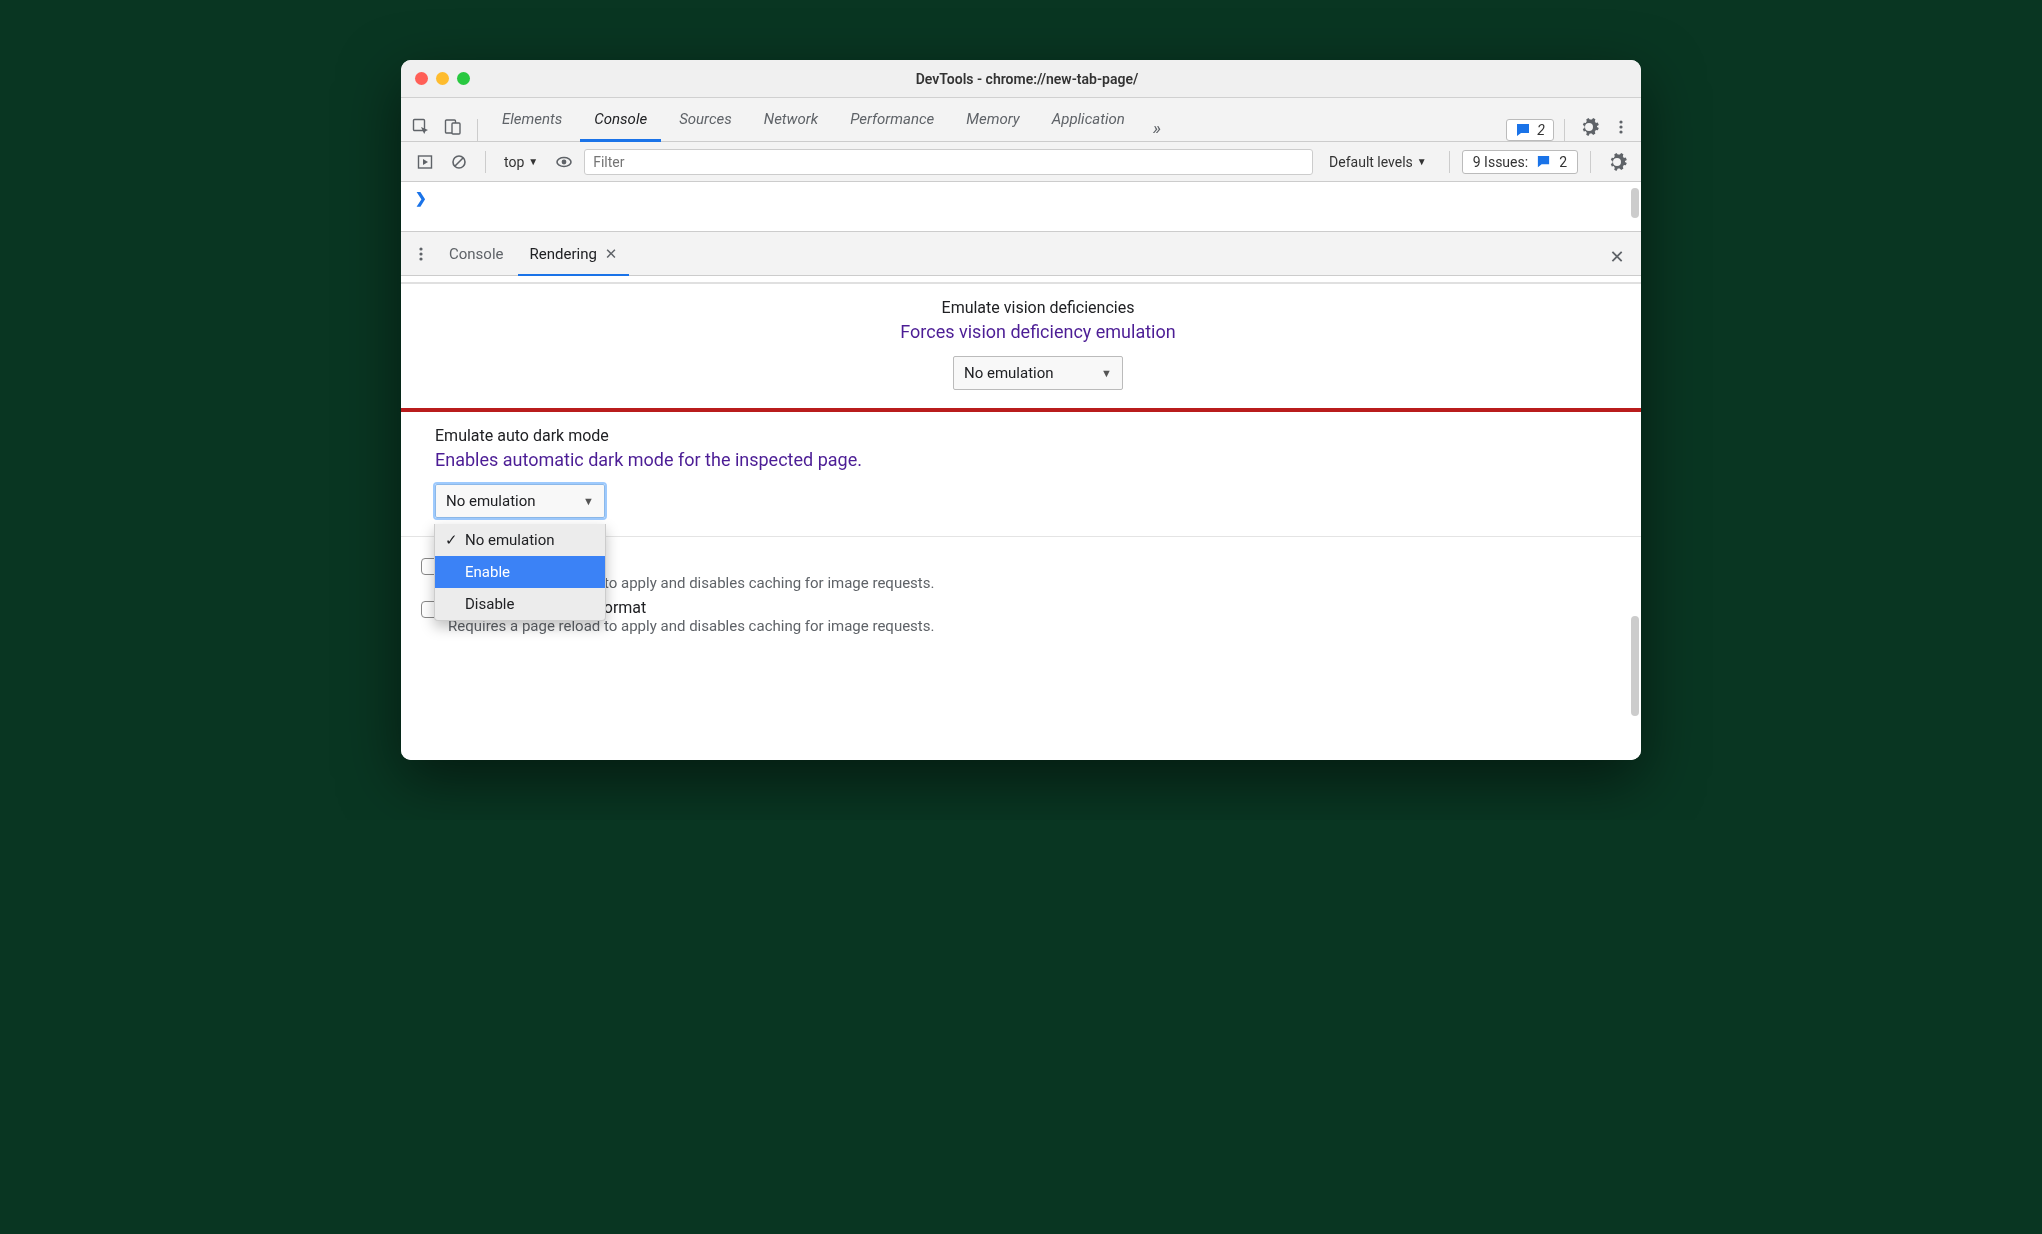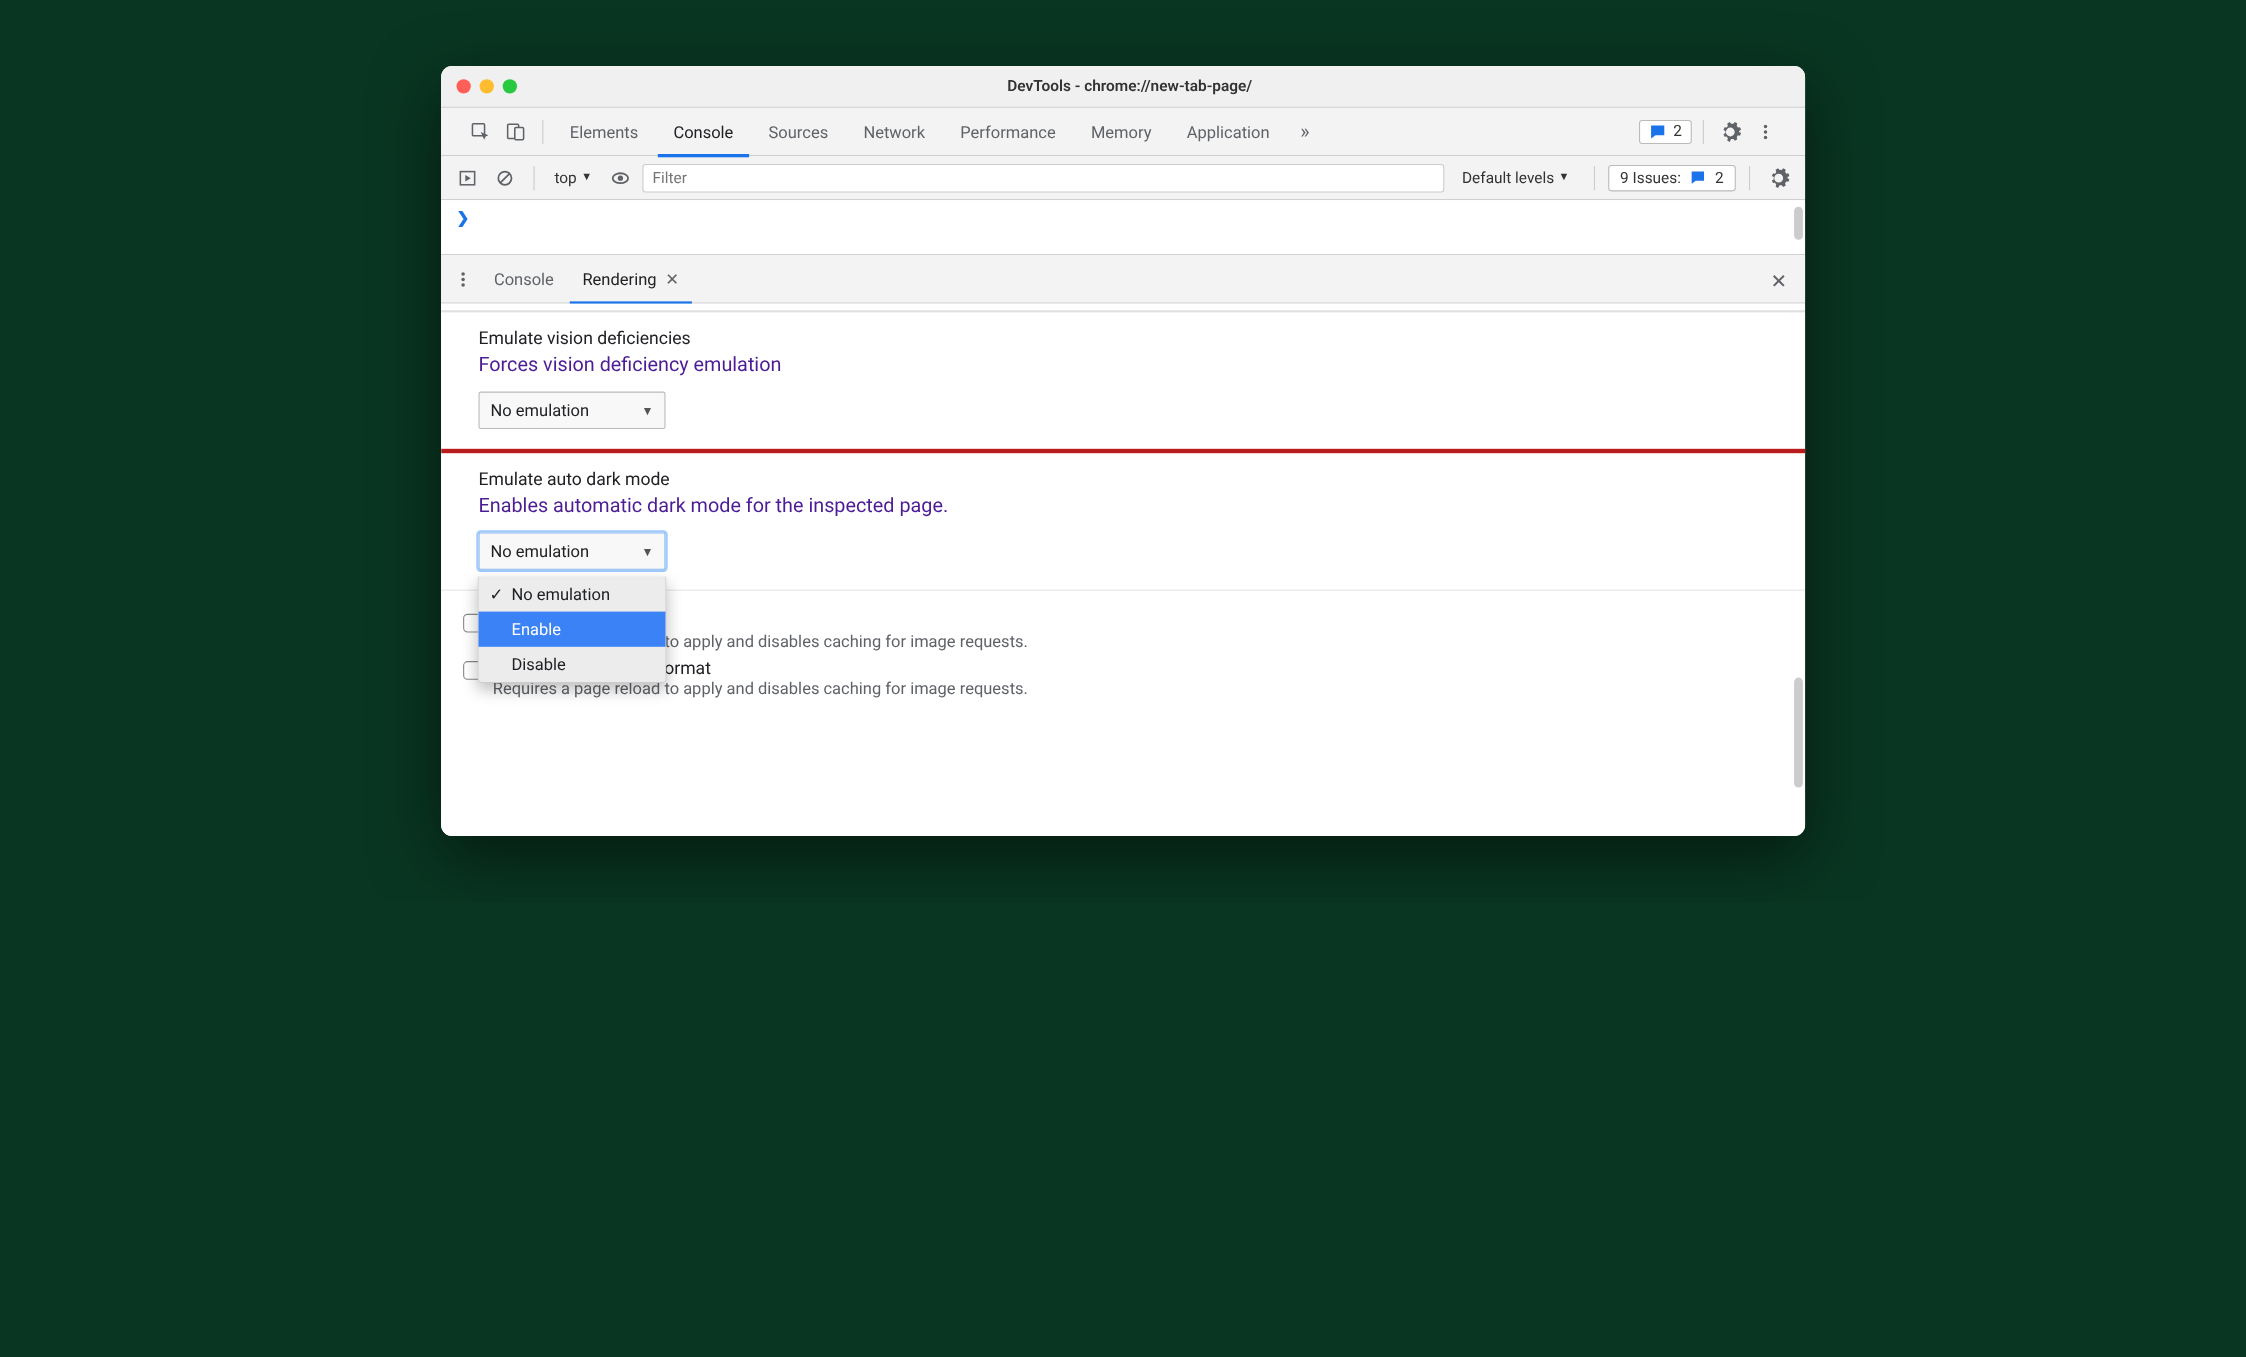--- a/index.html
+++ b/index.html
@@ -28,21 +28,21 @@
   .traffic { display: flex; gap: 8px; margin-left: 14px; }
   .traffic-dot { width: 13px; height: 13px; border-radius: 50%; }
   .red { background:#ff5f57; } .yellow{ background:#febc2e; } .green{ background:#28c840; }
   .titlebar-title {
     position: absolute; left:12px; right:0; text-align:center;
     font-size: 14px; font-weight:600; color:#333; pointer-events:none;
   }
   
   .tabrow {
     height: 44px; background:#f3f3f3; border-bottom:1px solid #ccc;
-    display:flex; align-items:center; padding: 0 22px; gap:4px;
+    display:flex; align-items:flex-end; padding: 0 6px; gap:4px;font-style:italic;
   }
   .icon-btn {
     width:28px; height:28px; display:flex; align-items:center; justify-content:center;
     color:#5f6368; cursor:pointer; border-radius:3px;
   }
   .vsep { width:1px; height:22px; background:#ccc; margin:0 6px; }
   .tab {
     padding: 0 14px; height:44px; display:flex; align-items:center;
     color:#5f6368; font-size:15px; cursor:pointer; position:relative;
   }
@@ -91,21 +91,21 @@
   .drawer-tab.active { color:#202124; }
   .drawer-tab.active::after{
     content:""; position:absolute; bottom:-1px; left:0; right:0; height:3px; background:#1a73e8;
   }
   .drawer-close { position:absolute; right:10px; top:10px; }
   
   .panel {
     flex:1; overflow-y:auto; background:#fff; padding-top:6px; position:relative;
   }
   .section { padding: 14px 0 18px 34px; border-top:4px solid #b91c1c; }
-  .section:first-child { border-top:2px solid #e0e0e0; }
+  .section:first-child { border-top:2px solid #e0e0e0;text-align:center; }
   .sec-title { font-size:16px; color:#202124; margin-bottom:4px; }
   .sec-desc  { font-size:18px; color:#4c1d95; margin-bottom:14px; }
   .select {
     display:inline-flex; align-items:center; justify-content:space-between;
     border:1px solid #bbb; background:#f8f8f8;
     height:34px; padding:0 10px; font-size:15px; color:#202124;
     min-width:170px; cursor:pointer; border-radius:2px;
   }
   .select.focused { outline:2px solid #9ecafd; outline-offset:0; border-color:#8cb8e8;}
   .select .caret { margin-left:10px; font-size:11px; color:#555;}

